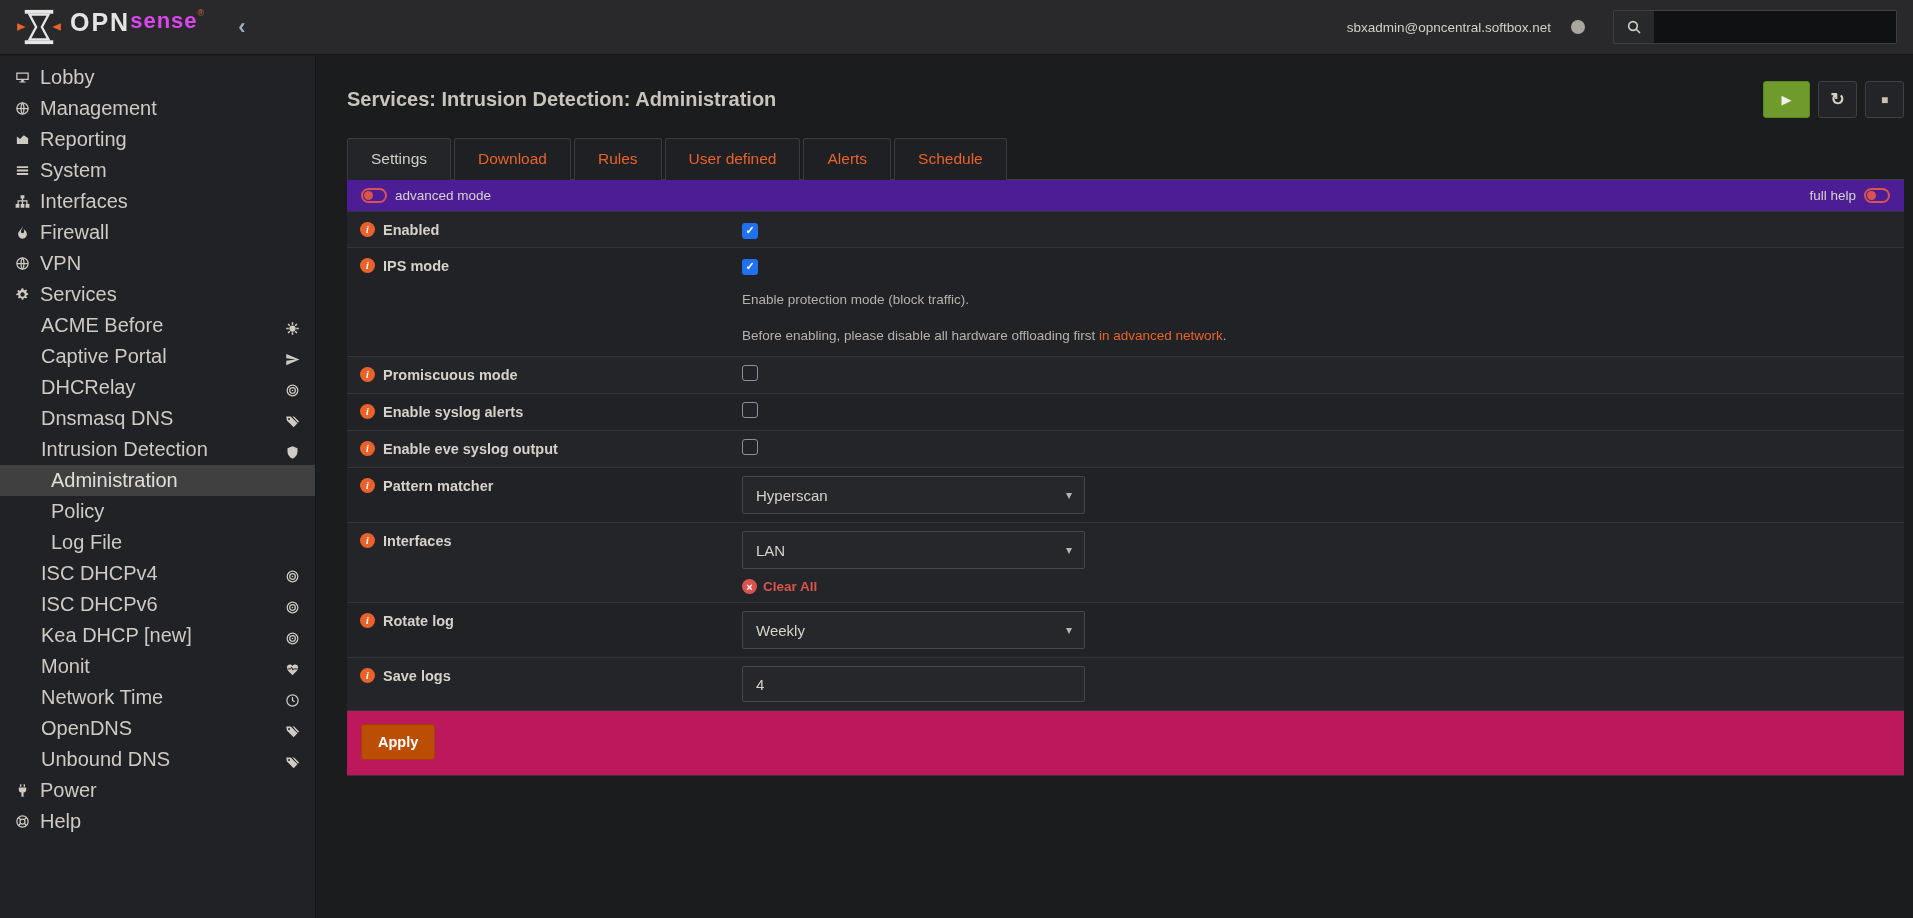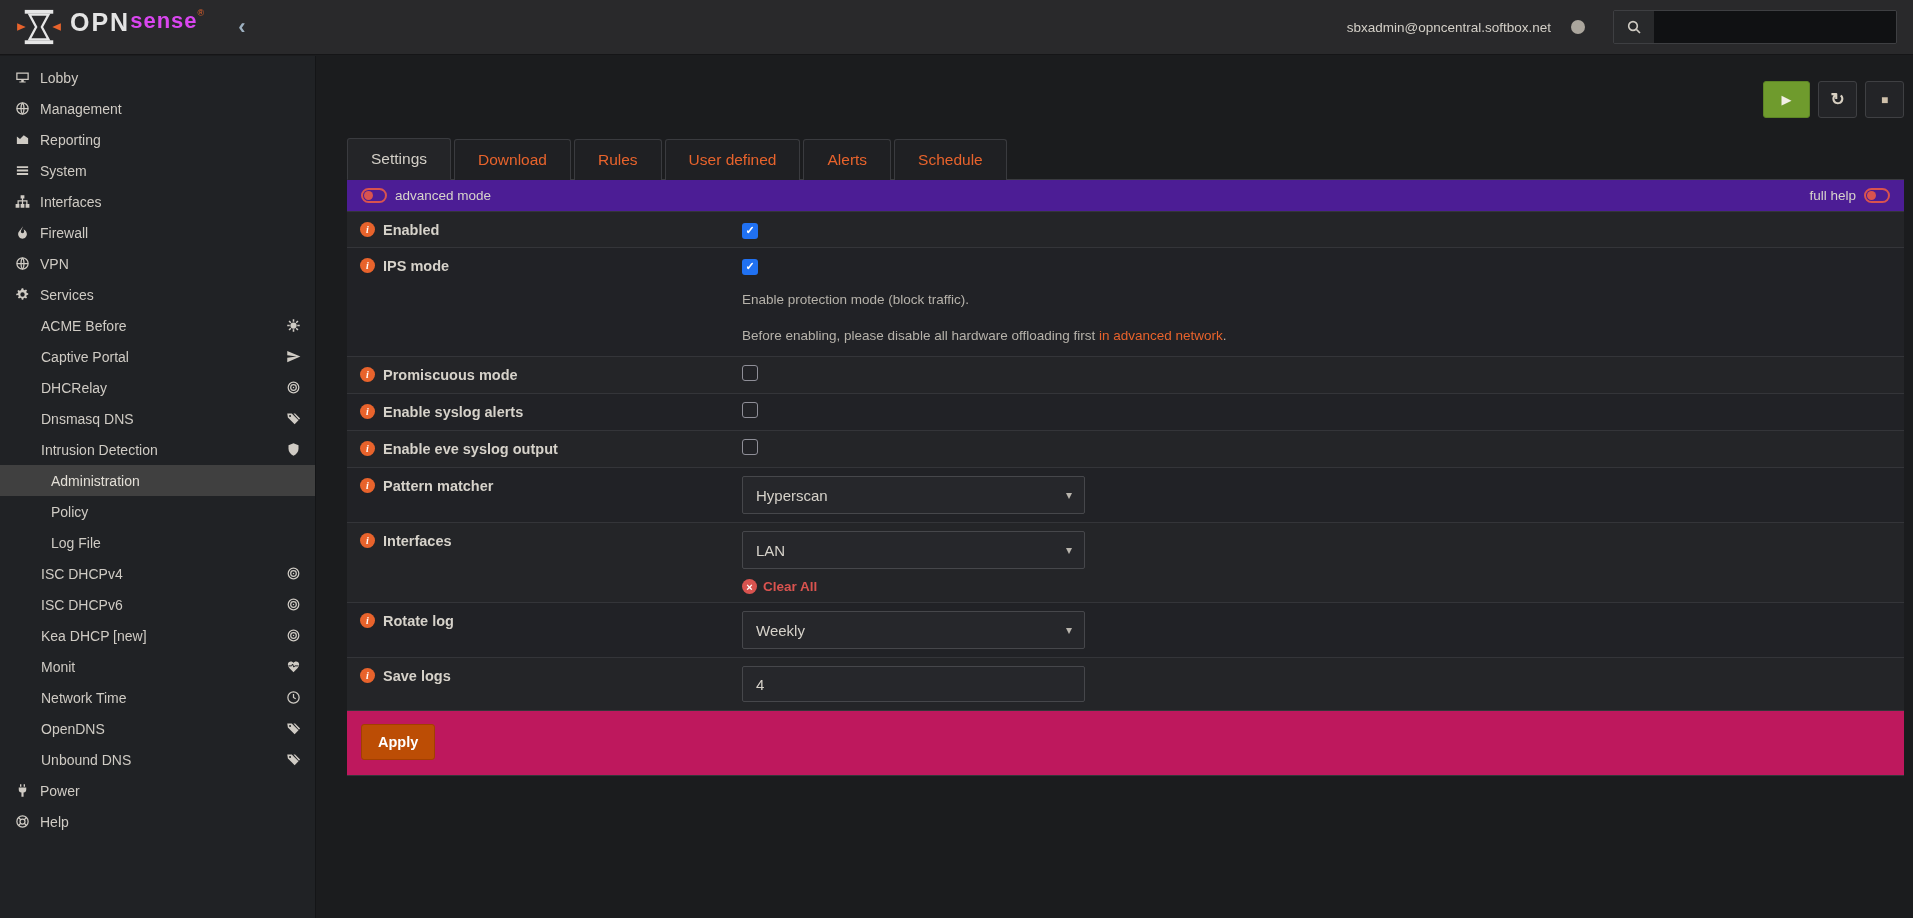--- a/index.html
+++ b/index.html
@@ -22,22 +22,22 @@
     border:1px solid #3e3f42; border-radius:2px; overflow:hidden; }
   .searchbox .sicon { width:40px; background:#28292b; display:flex; align-items:center;
     justify-content:center; color:#cfcbc3; }
   .searchbox .sicon svg { width:16px; height:16px; }
   .searchbox input { flex:1; background:#101113; border:0; outline:none; color:#d8d4cc;
     font-size:14px; padding:0 8px; }
 
   
   .sidebar { position:absolute; left:0; top:56px; bottom:0; width:316px; background:#202225;
     border-right:1px solid #141517; padding-top:6px; }
-  .sitem { display:flex; align-items:center; height:31px; font-size:14px; color:#cfcbc4;
-    cursor:pointer; padding-left:10px; position:relative;text-align:right; }
+  .sitem { display:flex; align-items:center; height:31px; font-size:20px; color:#cfcbc4;
+    cursor:pointer; padding-left:10px; position:relative; }
   .sitem .lic { width:24px; height:16px; margin-right:6px; display:flex; align-items:center;
     justify-content:center; color:#cfcbc4; }
   .sitem .lic svg { width:15px; height:15px; }
   .sub { padding-left:41px; }
   .subsub { padding-left:51px; }
   .sitem.selected { background:#404040; color:#e2ded6; }
   .ric { position:absolute; right:14px; top:50%; transform:translateY(-50%);
     width:16px; height:16px; color:#cfcbc4; }
   .ric svg { width:15px; height:15px; }
 
@@ -48,21 +48,21 @@
   .headbtns { margin-left:auto; display:flex; gap:8px; }
   .hbtn { height:37px; border-radius:3px; display:flex; align-items:center; justify-content:center;
     cursor:pointer; font-size:13px; }
   .hbtn.play { width:47px; background:#6f9b2d; border:1px solid #5d8526; color:#f2efe6; }
   .hbtn.dark { width:39px; background:#232427; border:1px solid #3f4043; color:#d8d0c2; }
   .hbtn.dark.refresh { font-size:17px; font-weight:bold; }
   .hbtn.dark.stop { color:#cfc0aa; font-size:12px; }
 
   
   .tabzone { margin:20px 9px 0 31px; }
-  .tabbar { display:flex; border-bottom:1px solid #3a3b3f;align-items:flex-end; }
+  .tabbar { display:flex; border-bottom:1px solid #3a3b3f; }
   .tab { padding:11px 23px; font-size:15.5px; border:1px solid #3a3b3f; border-bottom:none;
     border-radius:3px 3px 0 0; margin-right:3px; margin-bottom:-1px; cursor:pointer;
     color:#e8632c; background:#1f2023; }
   .tab.active { color:#d3cfc7; background:#242528; border-bottom:1px solid #242528; }
 
   
   .advrow { display:flex; align-items:center; justify-content:space-between;
     background:#4c1d95; border-bottom:1px solid #343539; padding:8px 14px; font-size:13.5px;
     color:#d7d3cb; }
   .advleft, .advright { display:flex; align-items:center; gap:8px; }
@@ -315,20 +315,21 @@
           <circle cx="12" cy="12" r="4"></circle>
           <path d="M5.6 5.6l3.6 3.6M18.4 5.6l-3.6 3.6M5.6 18.4l3.6-3.6M18.4 18.4l-3.6-3.6"></path>
         </svg>
       </span>
       <span>Help</span>
     </div>
 </div>
 
 <div class="main">
   <div class="pagehead">
+    <div class="pagetitle">Services: Intrusion Detection: Administration</div>
     <div class="headbtns">
       <div class="hbtn play">
           <span>▶</span>
         </div>
       <div class="hbtn dark refresh">
           <span>↻</span>
         </div>
       <div class="hbtn dark stop">
           <span>■</span>
         </div>

